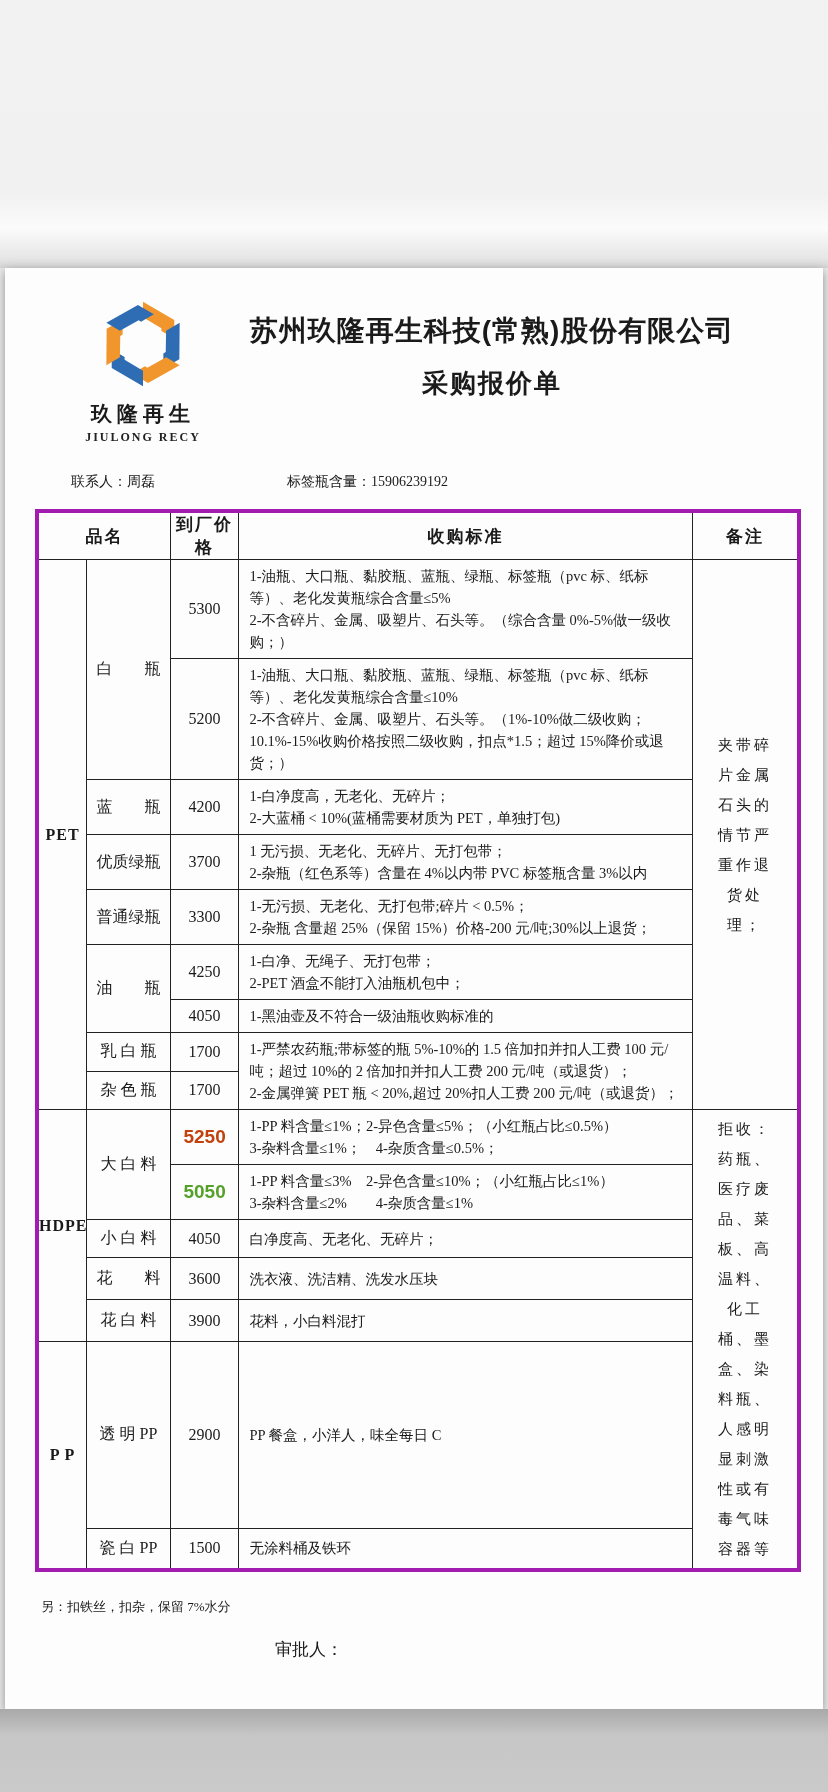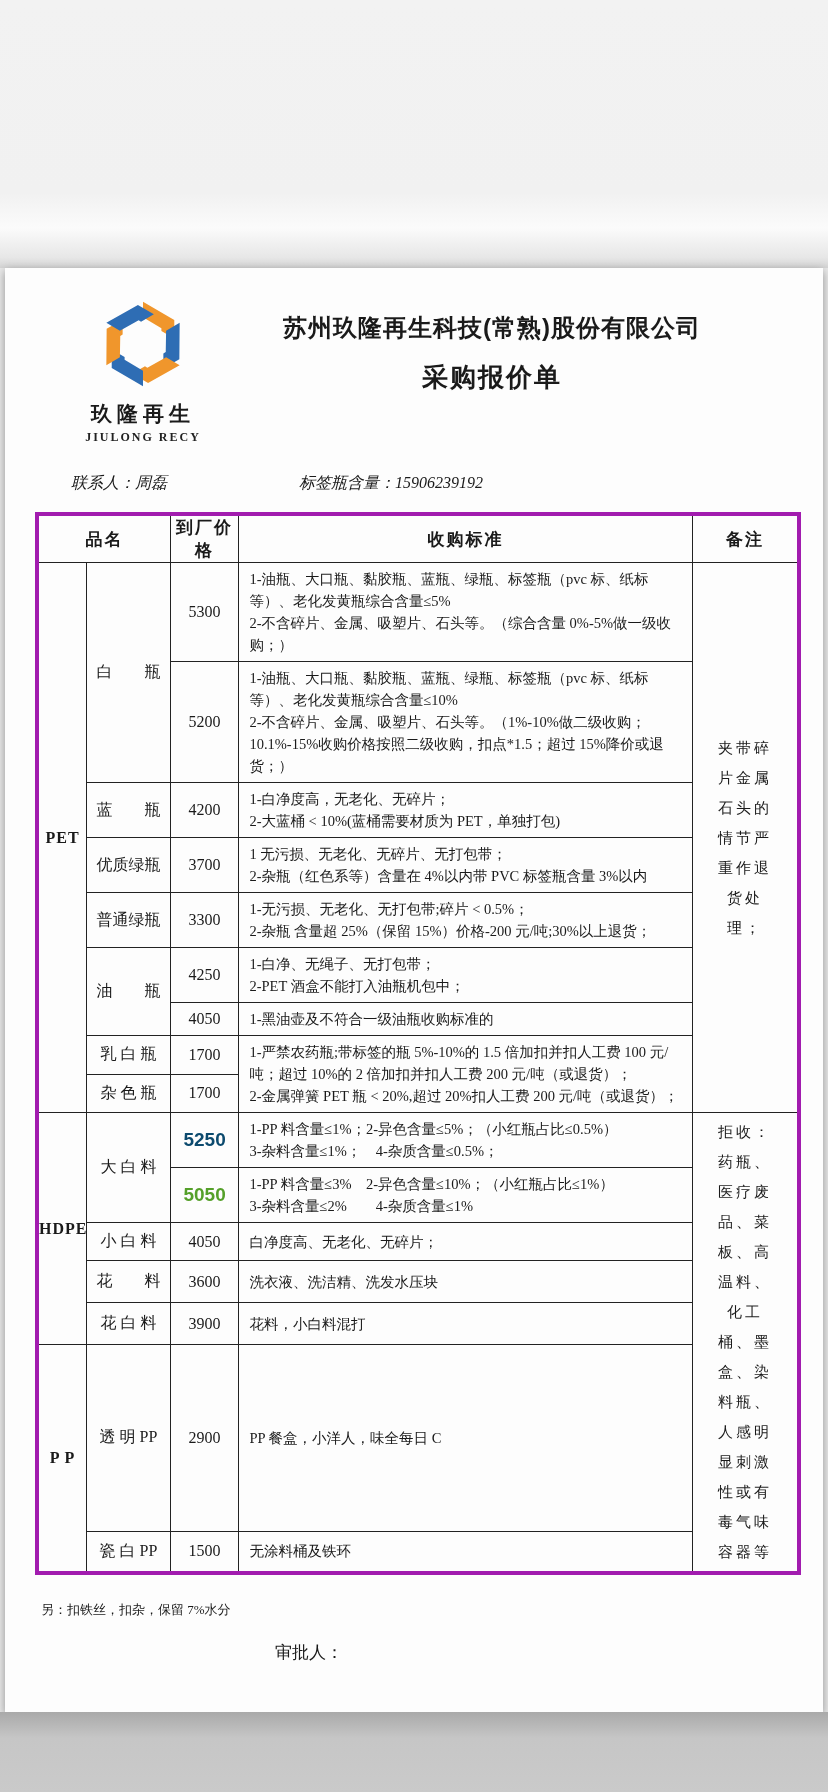--- a/index.html
+++ b/index.html
@@ -8,25 +8,25 @@
   .top-gray { height:268px; background:linear-gradient(#f2f2f2 0%, #f1f1f1 72%, #fbfbfb 85%, #e7e7e7 96%, #d5d5d5 100%); flex:none; }
   .bottom-gray { flex:1; background:linear-gradient(#a9a9a9 0px, #c6c6c6 26px, #cacaca 100%); }
   .page { flex:none; margin:0 5px; background:#fdfdfd; box-shadow:0 3px 9px rgba(0,0,0,.38); padding:20px 22px 48px 30px; }
 
   
   .doc-header { display:flex; align-items:flex-start; padding:8px 0 2px 28px; }
   .logo-block { width:160px; flex:none; text-align:center; padding-top:2px; }
   .logo-cn { font-family:"Liberation Sans","DejaVu Sans",sans-serif; font-weight:bold; font-size:21px; letter-spacing:5px; margin-top:6px; }
   .logo-en { font-family:"Liberation Serif","DejaVu Serif",serif; font-weight:bold; font-size:12px; letter-spacing:2px; color:#222; margin-top:2px; }
   .title-block { flex:1; text-align:center; padding-right:40px; }
-  .company-name { font-family:"Liberation Sans","DejaVu Sans",sans-serif; font-weight:bold; font-size:24px; letter-spacing:1px; margin-top:16px; white-space:nowrap; }
+  .company-name { font-family:"Liberation Sans","DejaVu Sans",sans-serif; font-weight:bold; font-size:28px; letter-spacing:1px; margin-top:16px; white-space:nowrap; }
   .doc-title { font-family:"Liberation Sans","DejaVu Sans",sans-serif; font-weight:bold; font-size:26px; letter-spacing:2px; margin-top:16px; }
 
   
-  .contact-row { display:flex; font-size:16px; padding:26px 0 18px 36px;font-style:italic; }
+  .contact-row { display:flex; font-size:14px; padding:26px 0 18px 36px; }
   .contact-phone { margin-left:132px; }
 
   
   table.quote { border-collapse:collapse; width:100%; table-layout:fixed; border:4px solid #a21caf; }
   table.quote th, table.quote td { border:1px solid #222; vertical-align:middle; }
   col.c-group { width:6.5%; } col.c-name { width:11%; } col.c-price { width:9%; }
   col.c-std { width:59.5%; } col.c-remark { width:14%; }
   th { font-family:"Liberation Sans","DejaVu Sans",sans-serif; font-size:17px; font-weight:bold; text-align:center; letter-spacing:2px; }
   td.group { text-align:center; font-weight:bold; font-family:"Liberation Serif","DejaVu Serif",serif; font-size:16px; letter-spacing:1px; }
   td.pname { text-align:center; font-size:16px; }
@@ -143,21 +143,21 @@
 2-金属弹簧 PET 瓶 &lt; 20%,超过 20%扣人工费 200 元/吨（或退货）；</td>
         </tr>
         <tr class="h34">
           <td class="pname">杂 色 瓶</td>
           <td class="price">1700</td>
         </tr>
 
         <tr class="h46">
           <td class="group" rowspan="5">HDPE</td>
           <td class="pname" rowspan="2">大 白 料</td>
-          <td class="price price-green" style="color: #0c4a6e;">5250</td>
+          <td class="price price-green" style="color: #c2410c;">5250</td>
           <td class="std">1-PP 料含量≤1%；2-异色含量≤5%；（小红瓶占比≤0.5%）
 3-杂料含量≤1%；　4-杂质含量≤0.5%；</td>
           <td class="remark" rowspan="7">拒收：药瓶、医疗废品、菜板、高温料、化工桶、墨盒、染料瓶、人感明显刺激性或有毒气味容器等</td>
         </tr>
         <tr class="h46">
           <td class="price price-green" style="color: rgb(85, 160, 42);">5050</td>
           <td class="std">1-PP 料含量≤3%　2-异色含量≤10%；（小红瓶占比≤1%）
 3-杂料含量≤2%　　4-杂质含量≤1%</td>
         </tr>
         <tr class="h38">

